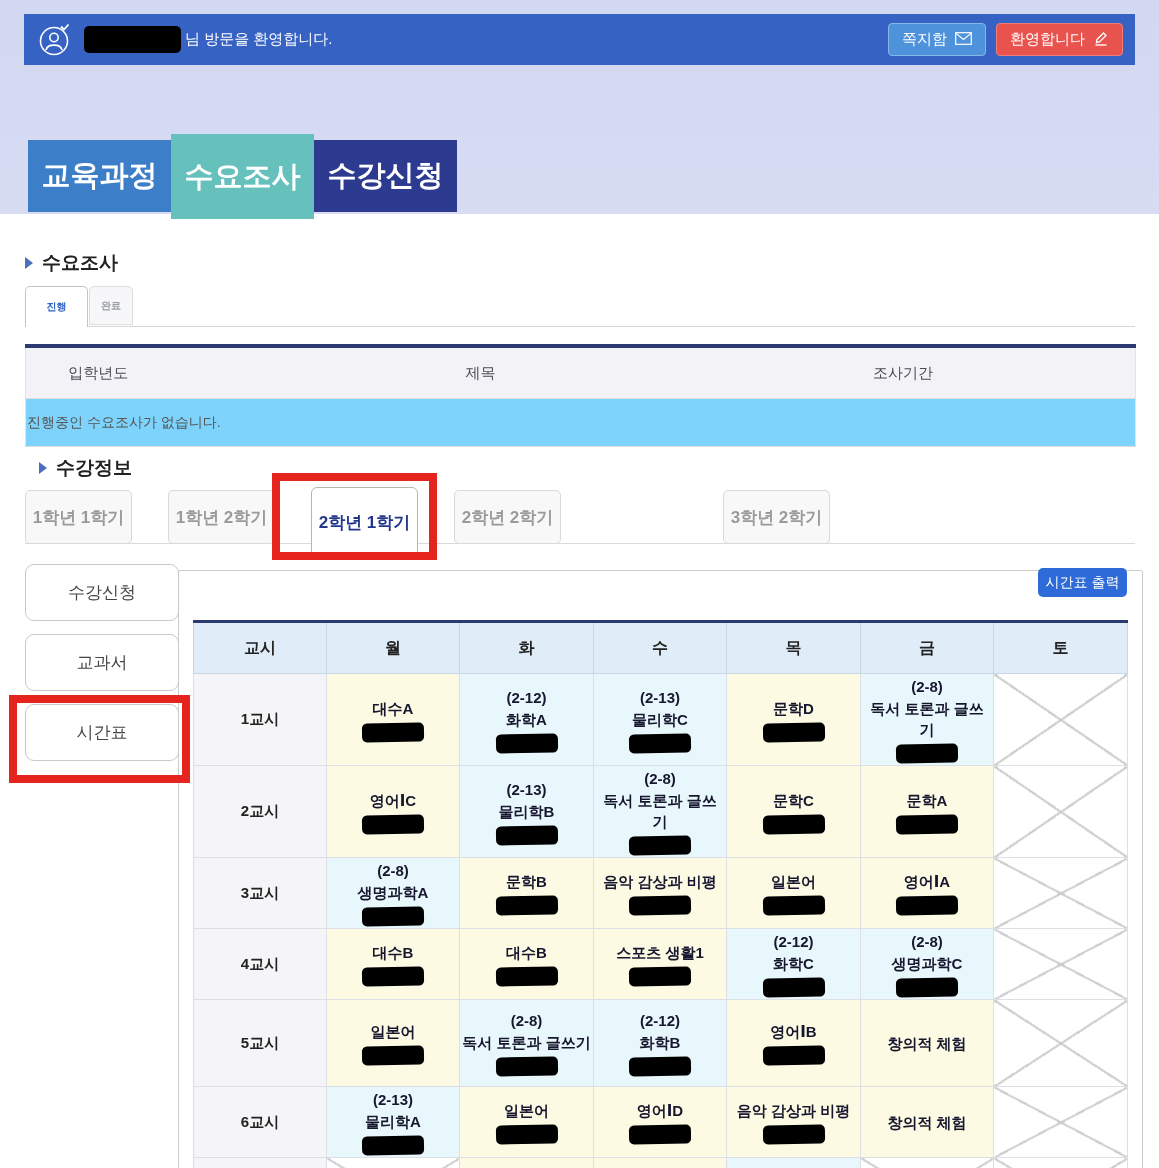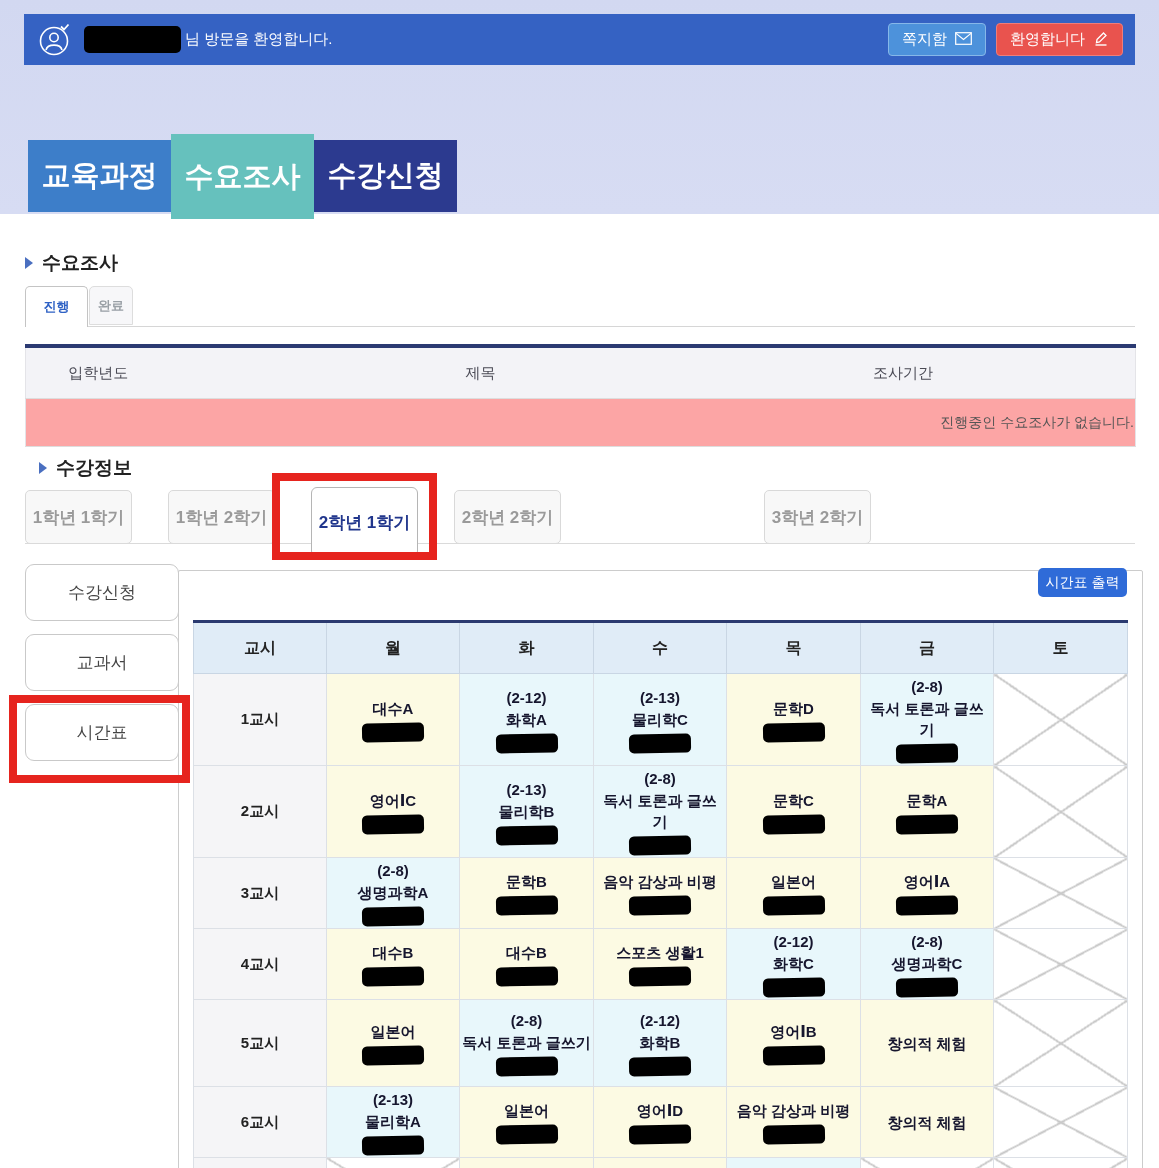--- a/index.html
+++ b/index.html
@@ -35,41 +35,41 @@
   
   .sec-title{position:absolute;display:flex;align-items:center;gap:9px;
     font-size:19px;font-weight:700;color:#222;}
   .st-survey{left:25px;top:250px;}
   .st-course{left:25px;top:455px;padding-left:14px;}
   .tri{width:0;height:0;border-left:8px solid #4a6fc0;
     border-top:6px solid transparent;border-bottom:6px solid transparent;}
 
   
   .pill-tab{position:absolute;display:flex;align-items:center;justify-content:center;
-    box-sizing:border-box;border-radius:5px 5px 0 0;font-size:13px;font-weight:700;cursor:pointer;}
+    box-sizing:border-box;border-radius:5px 5px 0 0;font-size:10px;font-weight:700;cursor:pointer;}
   .ptab-active{left:25px;top:286px;width:63px;height:41px;background:#fff;
     border:1px solid #c4c4c4;border-bottom:none;color:#2f62c5;z-index:3;}
   .ptab-idle{left:89px;top:286px;width:44px;height:39px;background:#f7f7f9;
     border:1px solid #ddd;color:#9aa0a6;z-index:2;}
   .hair1{position:absolute;left:25px;top:326px;width:1110px;height:1px;background:#d6d6d6;}
 
   
   .stable{position:absolute;left:25px;top:344px;width:1110px;border-collapse:collapse;
     table-layout:fixed;border-top:4px solid #2b3a72;
     border-left:1px solid #e4e4e8;border-right:1px solid #e4e4e8;}
   .stable th{height:48px;background:#f3f3f7;font-size:15px;color:#4a4a55;font-weight:400;
     border-bottom:1px solid #ddd;}
-  .stable td{height:45px;text-align:right;font-size:14px;color:#555;background:#fca5a5;
+  .stable td{height:45px;text-align:left;font-size:14px;color:#555;background:#7dd3fc;
     border-bottom:1px solid #ddd;}
 
   
   .sem-tab{position:absolute;top:490px;width:107px;height:54px;box-sizing:border-box;
     background:#f8f8f8;border:1px solid #d9d9d9;border-radius:5px;display:flex;
     align-items:center;justify-content:center;font-size:17px;font-weight:700;color:#9a9a9a;cursor:pointer;}
-  .sem1{left:25px}.sem2{left:168px}.sem3{left:311px}.sem4{left:454px}.sem5{left:597px}.sem6{left:764px}
+  .sem1{left:25px}.sem2{left:168px}.sem3{left:311px}.sem4{left:454px}.sem5{left:597px}.sem6{left:723px}
   .sem-active{top:487px;height:70px;background:#fff;border-color:#b5b5b5;color:#21368c;z-index:2;border-radius:6px;}
   .hair2{position:absolute;left:25px;top:543px;width:1110px;height:1px;background:#dadada;}
 
   
   .side-tab{position:absolute;left:25px;width:154px;height:57px;box-sizing:border-box;background:#fff;
     border:1px solid #c9c9c9;border-radius:9px;display:flex;align-items:center;justify-content:center;
     font-size:17px;color:#444;cursor:pointer;z-index:2;}
   .sd1{top:564px}.sd2{top:634px}.sd3{top:704px}
 
   

